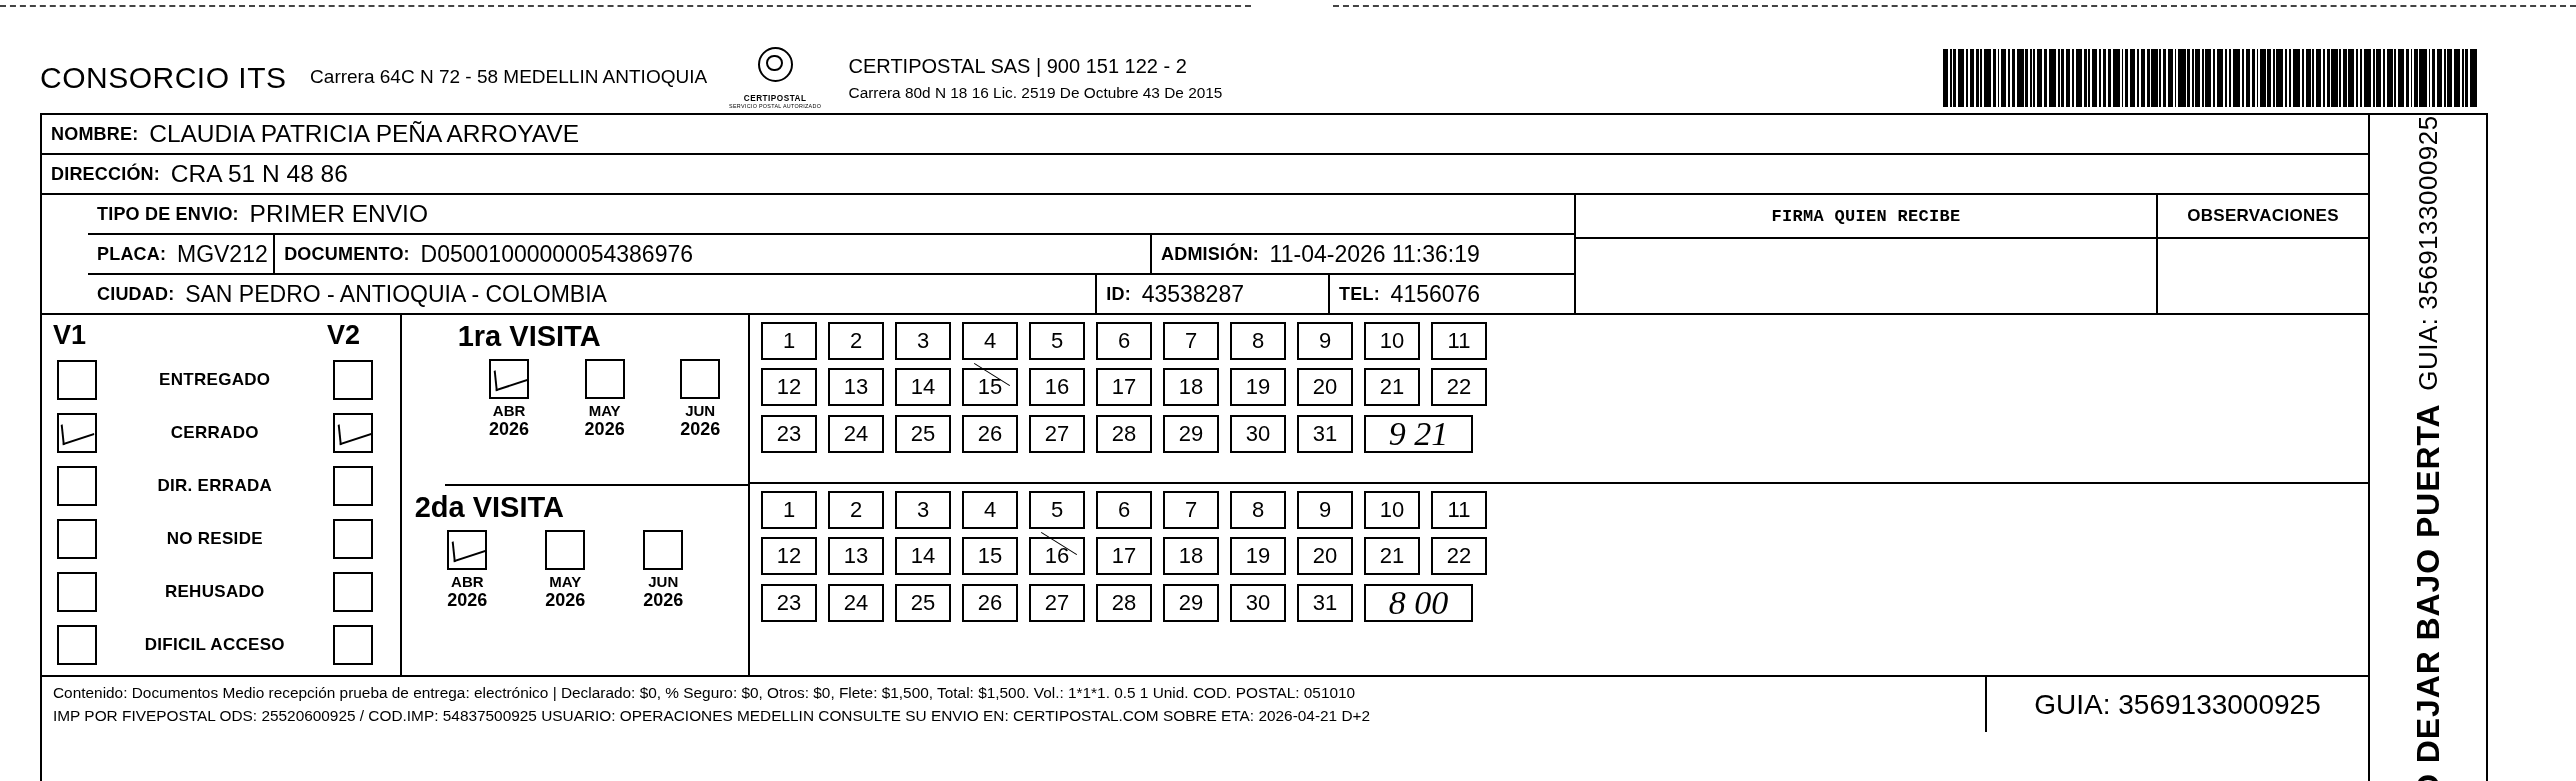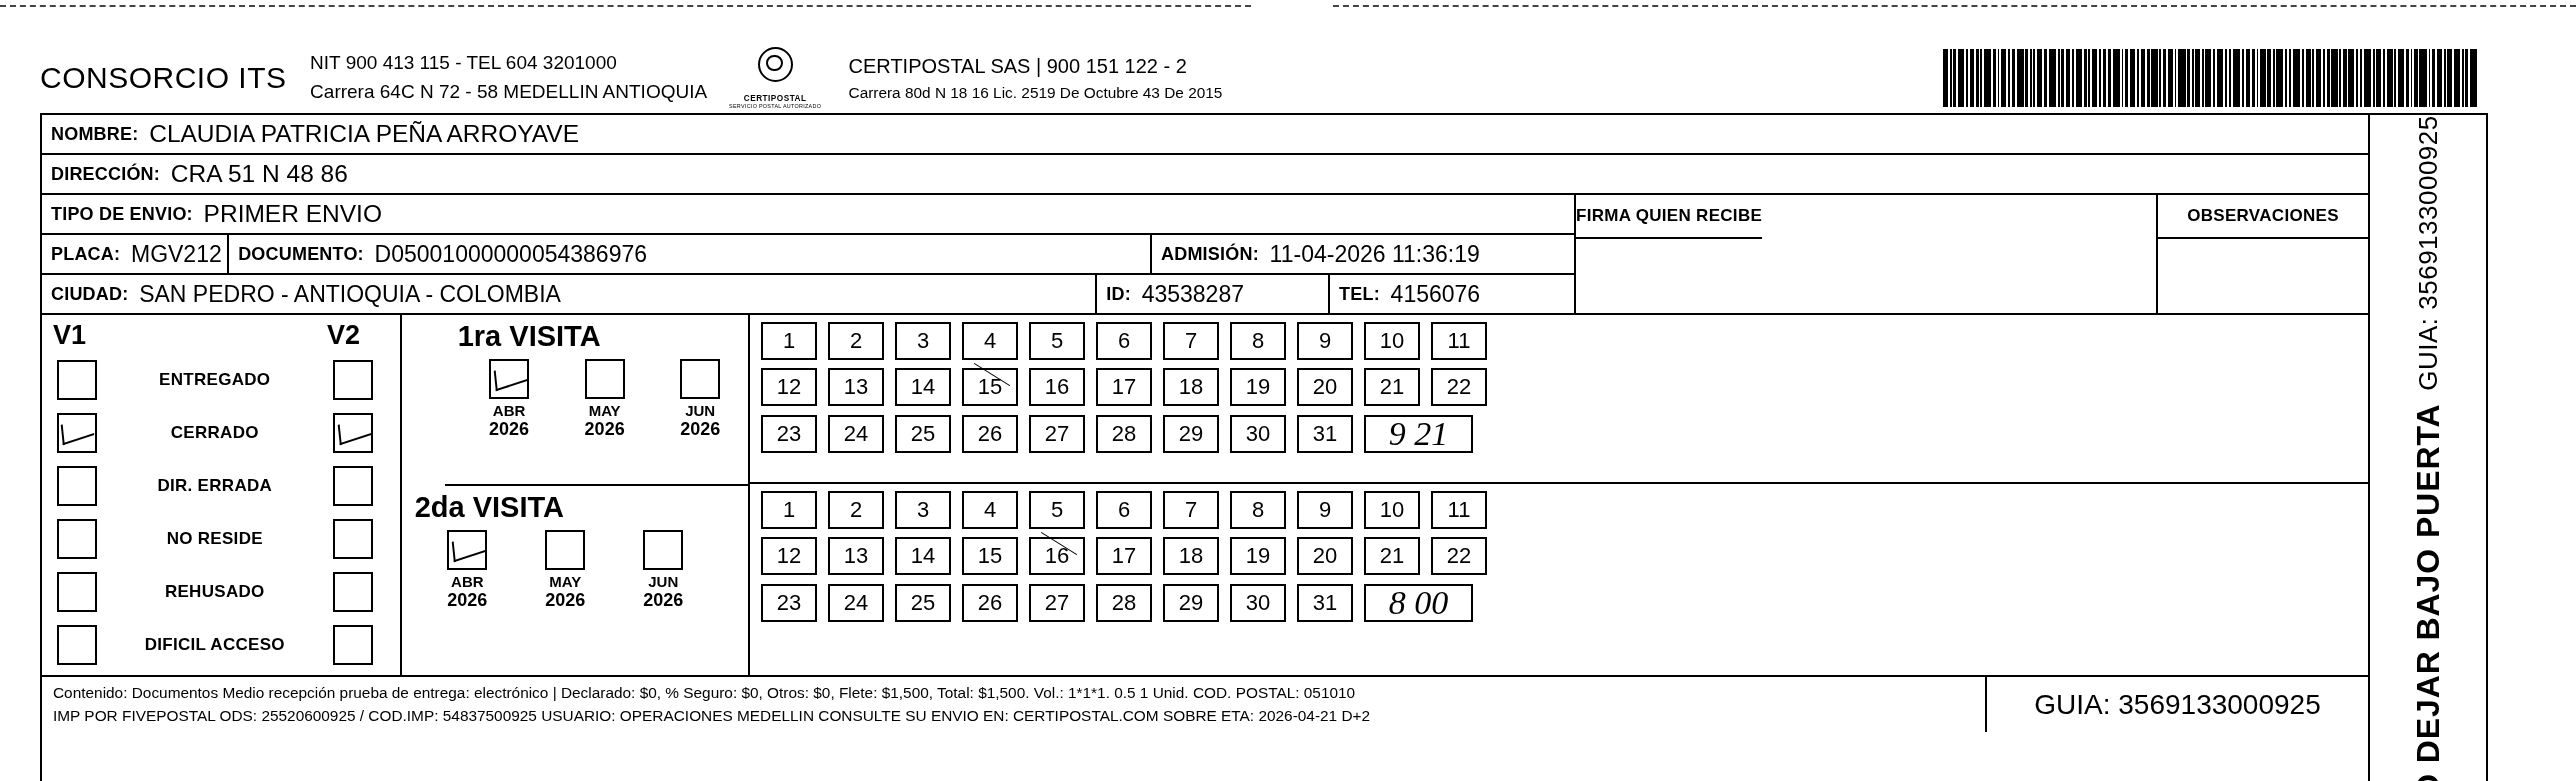--- a/index.html
+++ b/index.html
@@ -38,21 +38,21 @@
   .cellsep{border-left:2.7px solid #000;align-self:stretch;}
 
   .r-nombre{height:38px;}
   .r-direccion{height:38px;}
   .r-tipo{height:38px;}
   .r-placa{height:38px;}
   .r-ciudad{height:38px;}
 
   
   .rightpanels{display:flex;}
-  .firma{width:580px;border-left:2.7px solid #000;display:flex;flex-direction:row;}
+  .firma{width:580px;border-left:2.7px solid #000;display:flex;flex-direction:column;font-family:Liberation Mono, monospace;}
   .obs{width:210px;border-left:2.7px solid #000;display:flex;flex-direction:column;gap:35px;}
   .panel-hd{height:42px;display:flex;align-items:center;justify-content:center;font-size:17px;font-weight:bold;border-bottom:2.7px solid #000;letter-spacing:0.3px;}
   .panel-bd{flex:1;}
 
   
   .body{display:flex;}
   .statuscol{width:358px;border-right:2.7px solid #000;padding:5.4px 0 3.6px 0;}
   .v-head{display:flex;align-items:center;font-size:27px;font-weight:bold;padding:0 0 1.8px 0;}
   .v-head .v1{width:87px;text-align:left;padding-left:11px;}
   .v-head .v2{width:73px;text-align:left;}
@@ -102,21 +102,20 @@
 <div class="sheet">
 
   <div class="edge-dash" style="left:0;width:1251px;"></div>
   <div class="edge-dash" style="left:1333px;width:1243px;"></div>
 
   <div class="doc">
 
     <div class="hdr">
       <div class="consorcio">CONSORCIO ITS</div>
       <div class="blk1">
-        <div>NIT 900 413 115 - TEL 604 3201000</div>
         <div>Carrera 64C N 72 - 58 MEDELLIN ANTIOQUIA</div>
       </div>
       <div class="logo">
         <div class="ring"></div>
         <div class="lg1">CERTIPOSTAL</div>
         <div class="lg2">SERVICIO POSTAL AUTORIZADO</div>
       </div>
       <div class="blk2">
         <div class="b2a">CERTIPOSTAL SAS | 900 151 122 - 2</div>
         <div class="b2b">Carrera 80d N 18 16  Lic. 2519 De Octubre 43 De 2015</div>
@@ -233,21 +232,21 @@
           <span class="lbl">NOMBRE:</span>
           <span class="val">CLAUDIA PATRICIA PEÑA ARROYAVE</span>
         </div>
 
         <div class="row r-direccion">
           <span class="lbl">DIRECCIÓN:</span>
           <span class="val">CRA 51 N  48  86</span>
         </div>
 
         <div style="display:flex;">
-          <div style="flex:1;min-width:0;">
+          <div style="flex:1;min-width:0;padding-left:46px;">
             <div class="row r-tipo">
               <span class="lbl">TIPO DE ENVIO:</span>
               <span class="val">PRIMER ENVIO</span>
             </div>
 
             <div class="row r-placa">
               <span class="lbl">PLACA:</span>
               <span class="val sm">MGV212</span>
               <span class="cellsep"></span>
               <span class="lbl">DOCUMENTO:</span>

